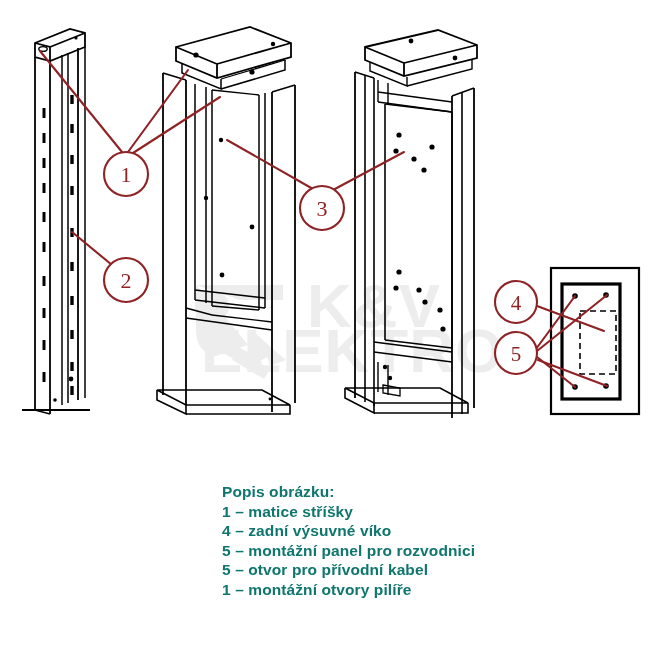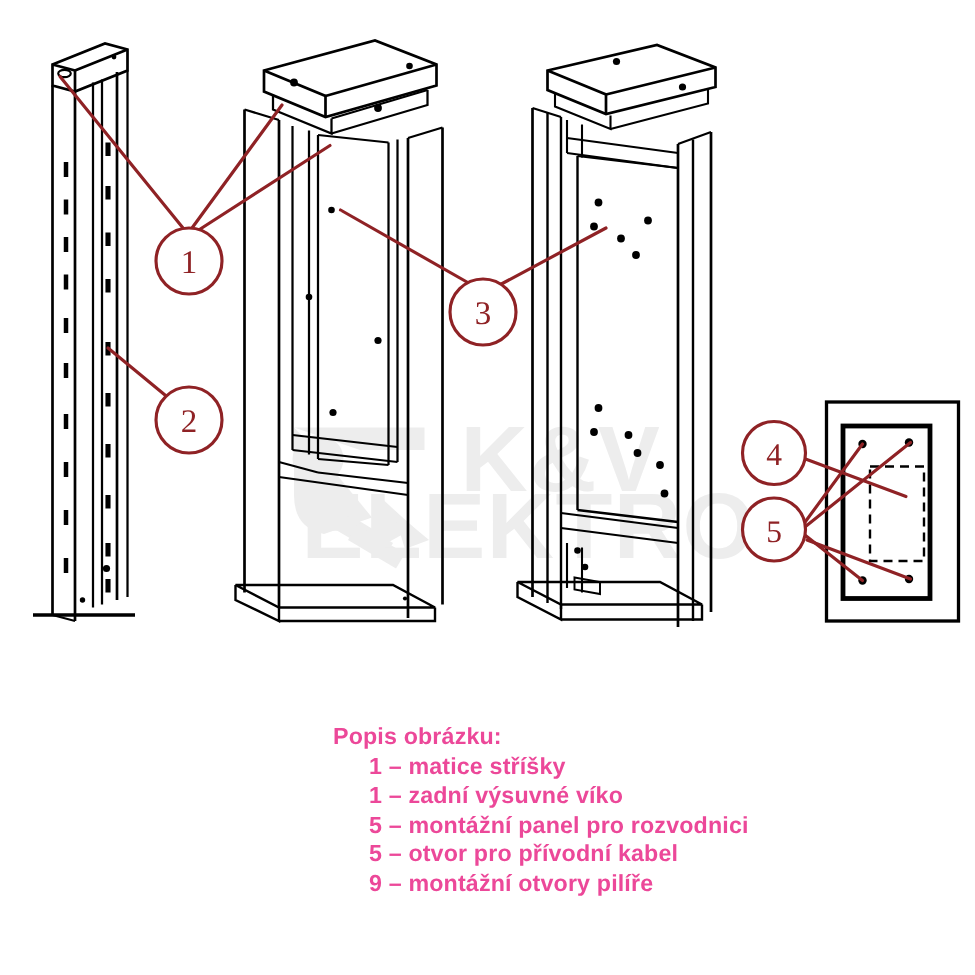--- a/index.html
+++ b/index.html
@@ -36,21 +36,20 @@
     font-size: 15.5px;
     line-height: 19.5px;
     letter-spacing: 0.1px;
     white-space: nowrap;
   }
   .legend-title {
     display: block;
   }
   .legend-item {
     display: block;
-    margin-left: 24px;
   }
 </style>
 </head>
 <body>
 
 <div id="root">
 
   <svg id="drawing-svg" viewBox="0 0 650 650">
 
     <g opacity="1">
@@ -272,22 +271,22 @@
         <circle cx="516" cy="302" r="21" fill="#ffffff" stroke="#8f2225" stroke-width="2.1"></circle>
         <text x="516" y="310" text-anchor="middle" fill="#8f2225" font-family="Liberation Serif, serif" font-size="21">4</text>
       </g>
       <g>
         <circle cx="516" cy="353" r="21" fill="#ffffff" stroke="#8f2225" stroke-width="2.1"></circle>
         <text x="516" y="361" text-anchor="middle" fill="#8f2225" font-family="Liberation Serif, serif" font-size="21">5</text>
       </g>
     </g>
   </svg>
 
-  <div class="legend" style="color: #ec4899;">
+  <div class="legend" style="color: #0f766e;">
     <span class="legend-title">Popis obrázku:</span>
     <span class="legend-item">1 – matice stříšky</span>
-    <span class="legend-item">1 – zadní výsuvné víko</span>
+    <span class="legend-item">4 – zadní výsuvné víko</span>
     <span class="legend-item">5 – montážní panel pro rozvodnici</span>
     <span class="legend-item">5 – otvor pro přívodní kabel</span>
-    <span class="legend-item">9 – montážní otvory pilíře</span>
+    <span class="legend-item">1 – montážní otvory pilíře</span>
   </div>
 
 </div>
 
 </body></html>

